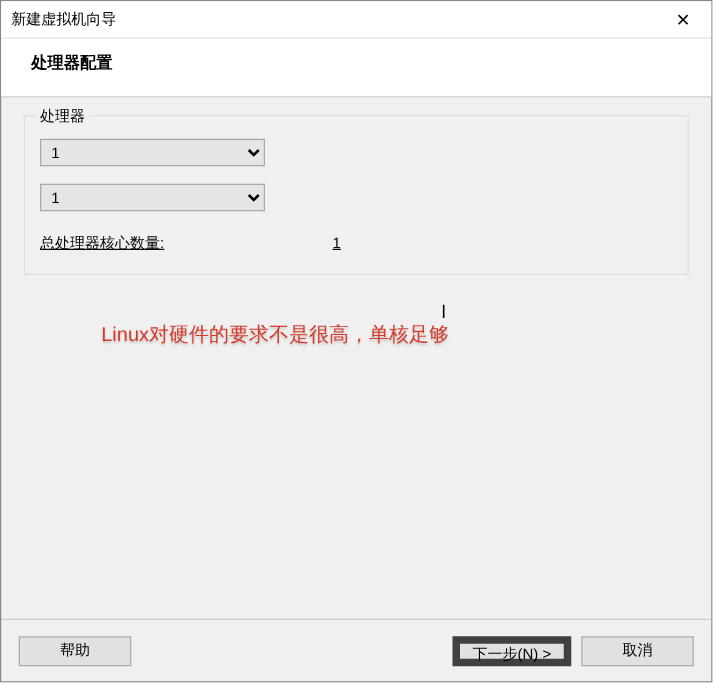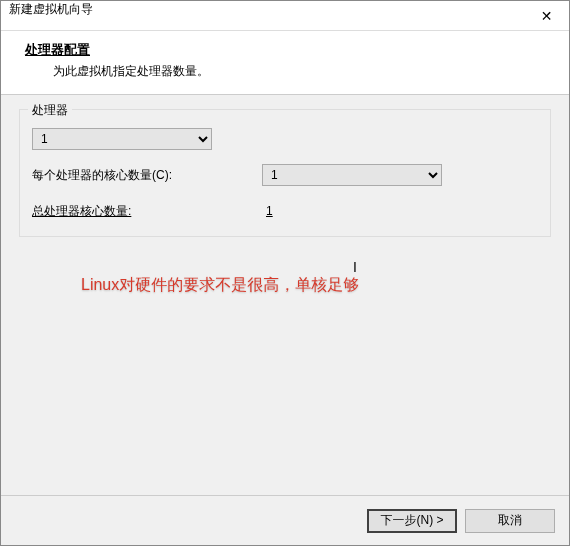--- a/index.html
+++ b/index.html
@@ -17,20 +17,21 @@
     height: 546px;
     background: #f0f0f0;
     border: 1px solid #888;
     display: flex;
     flex-direction: column;
   }
   .titlebar {
     height: 30px;
     background: #fff;
     display: flex;
+    align-items: center;
     justify-content: space-between;
     border-bottom: 1px solid #ddd;
     padding-left: 8px;
   }
   .titlebar .title { color: #000; }
   .titlebar .close {
     width: 45px;
     height: 30px;
     display: flex;
     align-items: center;
@@ -40,21 +41,20 @@
   }
   .header {
     background: #fff;
     border-bottom: 1px solid #ccc;
     padding: 10px 16px 14px 16px;
   }
   .header .h1 {
     font-weight: bold;
     margin: 0 0 4px 8px;
     font-size: 13px;
-    text-decoration: underline;
   }
   .header .h2 {
     margin: 0 0 0 36px;
     font-size: 12px;
   }
   .content {
     flex: 1;
     padding: 14px 18px;
     position: relative;
   }
@@ -119,72 +119,71 @@
   button {
     height: 24px;
     min-width: 90px;
     background: #e1e1e1;
     border: 1px solid #adadad;
     font-family: inherit;
     font-size: 12px;
     padding: 0 10px;
   }
   button.default {
-    border: 2px solid #404040;
+    border: 6px solid #404040;
     background: #e1e1e1;
   }
 </style>
 </head>
 <body>
 
 <div class="window">
 
   <div class="titlebar">
     <span class="title">新建虚拟机向导</span>
     <div class="close">
       <span>✕</span>
     </div>
   </div>
 
   <div class="header">
     <div class="h1">处理器配置</div>
-    <div class="h2">为此虚拟机指定处理器数量。</div>
   </div>
 
   <div class="content">
     <div class="groupbox">
       <div class="legend">处理器</div>
 
       <div class="row">
         <div class="field">
           <select class="combo">
             <option>1</option>
           </select>
         </div>
       </div>
 
       <div class="row">
-        <div class="label">每个处理器的核心数量(C):</div>
         <div class="field">
           <select class="combo">
             <option>1</option>
           </select>
         </div>
       </div>
 
       <div class="row">
         <div class="label">总处理器核心数量:</div>
         <div class="field static-val">1</div>
       </div>
 
     </div>
 
     <div class="cursor">I</div>
     <div class="annotation">Linux对硬件的要求不是很高，单核足够</div>
   </div>
 
   <div class="footer">
+    <button>帮助</button>
     <div class="spacer"></div>
     <button class="default">下一步(N) &gt;</button>
     <button>取消</button>
   </div>
 
 </div>
 
 </body></html>

